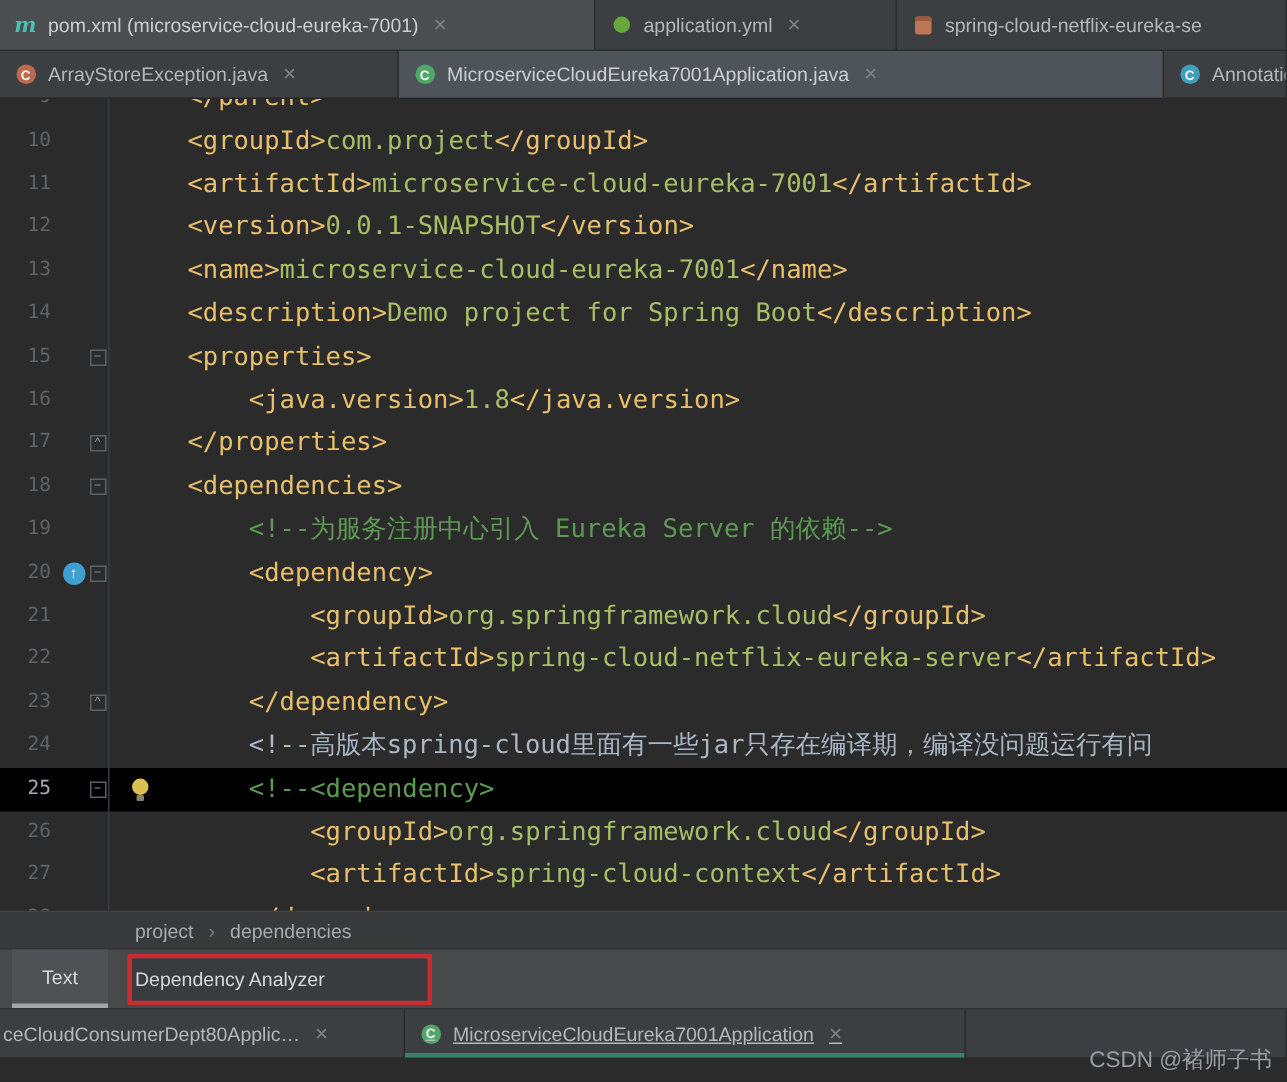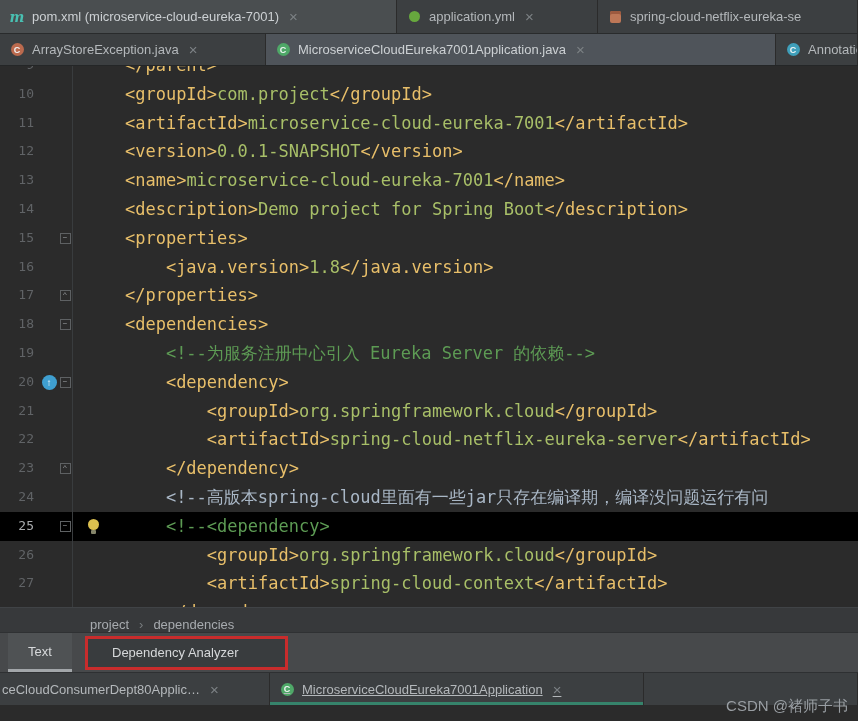--- a/index.html
+++ b/index.html
@@ -50,30 +50,30 @@
       font-size:8px;line-height:8px;text-align:center;margin-top:9px;box-sizing:content-box;}
   .code{flex:1;white-space:pre;padding-left:12px;overflow:hidden;
       font:17px/28.8px "DejaVu Sans Mono",monospace;color:#a9b7c6;}
   .tok-tag{color:var(--tag,#e8bf6a);}
   .tok-val{color:var(--value,#a8bf68);}
   .tok-com{color:var(--comment,#5d9b54);}
   .tok-plain{color:var(--plain,#a9b7c6);}
   .bulb{position:absolute;left:88px;top:7px;width:11px;height:11px;border-radius:50%;background:#dcc04f;}
   .bulb::after{content:"";position:absolute;left:3px;top:11px;width:5px;height:4px;background:#85856a;border-radius:1px;}
   
-  .breadcrumbs{flex:none;height:25px;background:#37393b;display:flex;align-items:flex-end;
+  .breadcrumbs{flex:none;height:25px;background:#37393b;display:flex;align-items:center;
       padding-left:90px;font-size:13px;color:#a7abaf;gap:10px;box-sizing:border-box;border-top:1px solid #404346;}
   .bsep{color:#787c7f;}
   
   .findbar{flex:none;height:40px;background:#47494b;display:flex;align-items:center;box-sizing:border-box;border-top:1px solid #2f3133;}
   .texttab{height:100%;width:64px;margin-left:8px;display:flex;align-items:center;justify-content:center;
       background:#4f5254;color:#d7d9db;font-size:13px;box-sizing:border-box;border-bottom:3px solid #a2a6a9;}
   .redbox{margin-left:13px;width:203px;height:34px;border:3px solid var(--annotation-red,#c92c2c);
       box-sizing:border-box;display:flex;}
-  .searchfield{flex:1;background:#393c3e;display:flex;align-items:center;padding-left:24px;
+  .searchfield{flex:1;background:#393c3e;display:flex;align-items:center;padding-left:2px;
       color:#d6d8da;font-size:13px;white-space:nowrap;overflow:hidden;}
   
   .rowb{height:33px;border-top:1px solid #2e3032;}
   .rowb .t1{width:270px;padding:0 8px 0 2px;}
   .rowb .t2{width:374px;box-shadow:inset 0 -3px 0 var(--accent-underline,#36836b);text-decoration:underline;}
   .bottomstrip{flex:1;background:#2b2b2b;}
   .watermark{position:absolute;right:10px;bottom:5px;color:#999ea3;font-size:15px;z-index:5;}
 </style>
 </head>
 <body>

